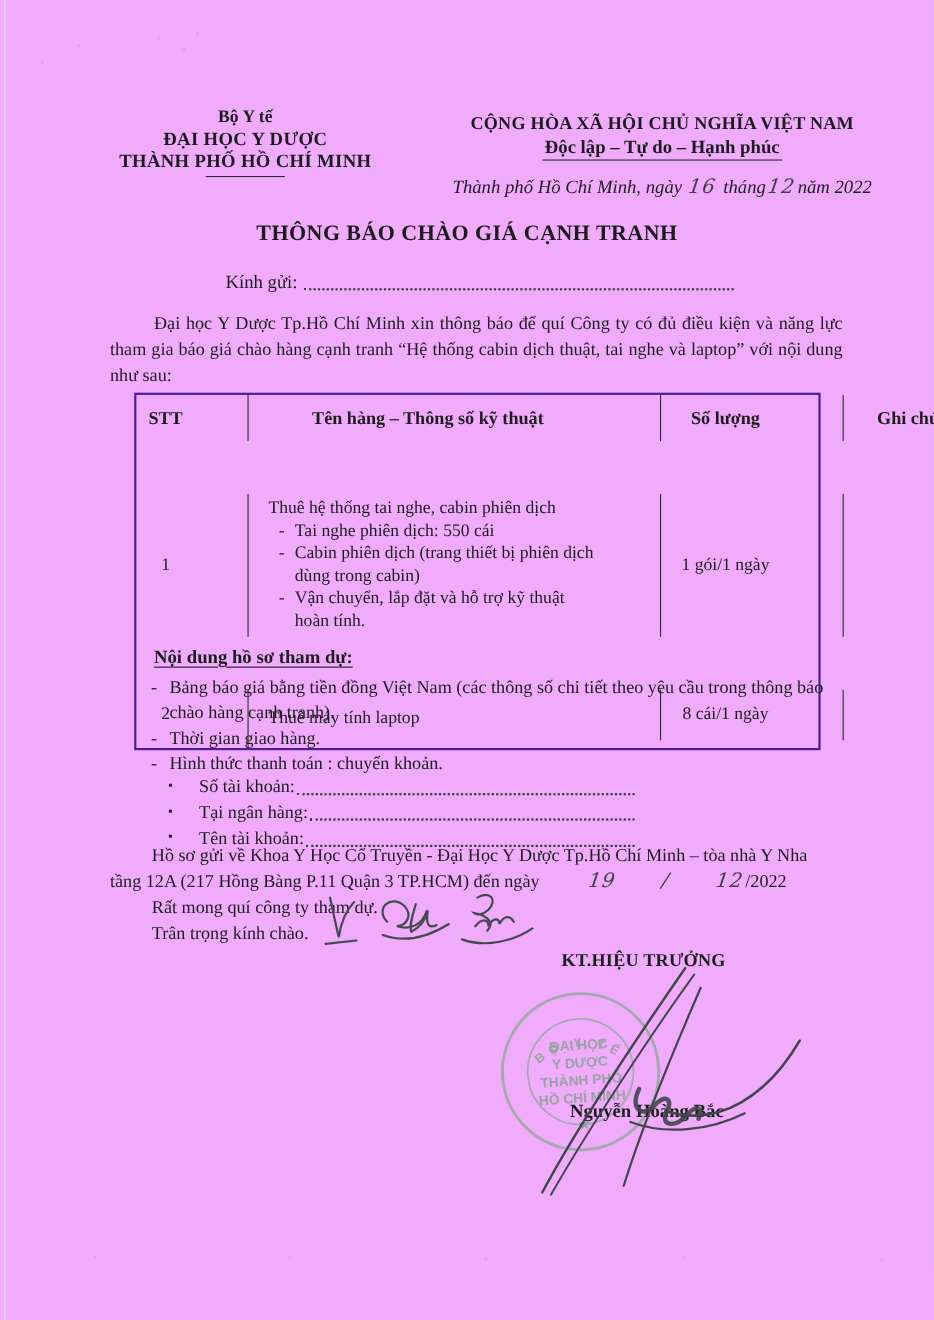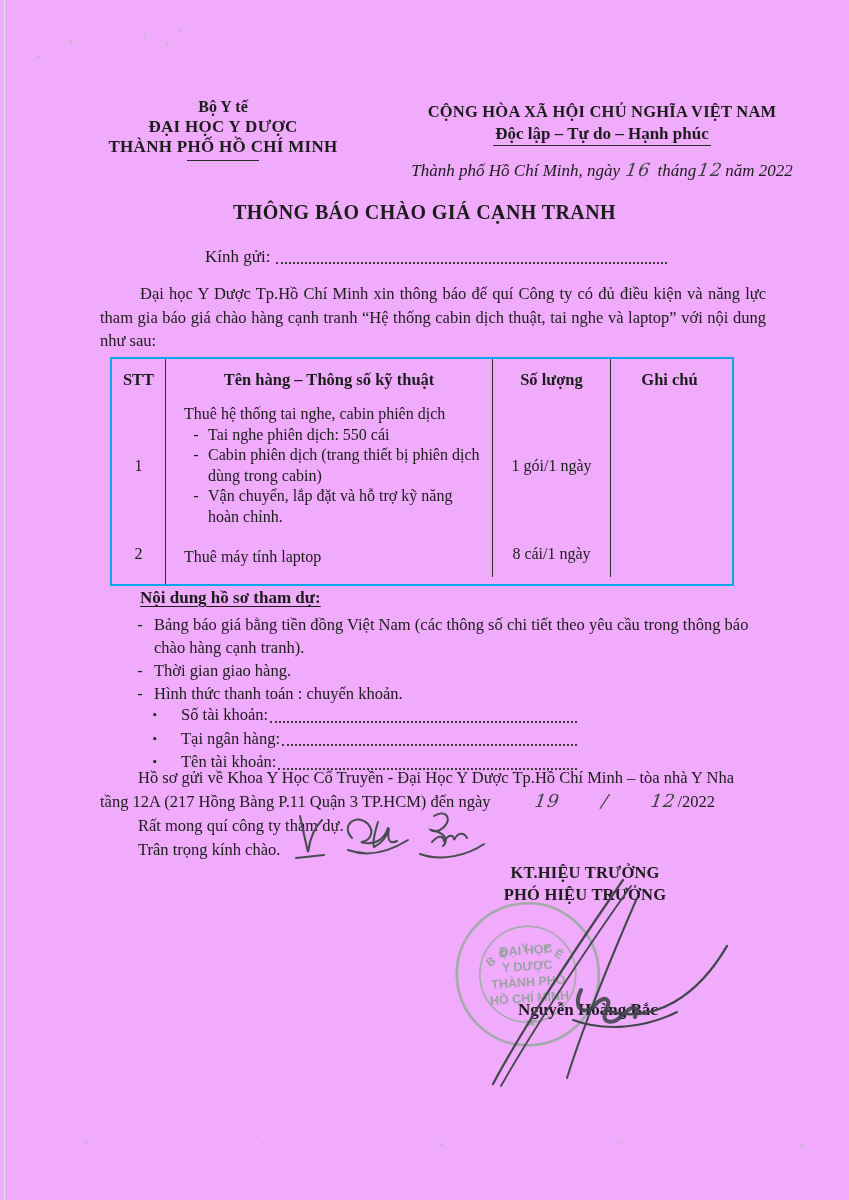--- a/index.html
+++ b/index.html
@@ -25,21 +25,21 @@
   .doc-title{position:absolute;top:201px;left:0;width:100%;text-align:center;font-weight:bold;font-size:20px;letter-spacing:.4px;}
 
   .kinh-gui{position:absolute;top:247px;left:205px;width:462px;display:flex;align-items:flex-end;font-size:17px;}
   .kinh-gui .leader{flex:1;border-bottom:2px dotted #3c3c3c;margin:0 0 3px 6px;}
 
   .intro{position:absolute;top:282px;left:100px;width:666px;font-size:16.5px;line-height:23.5px;text-align:justify;}
   .intro .ind{text-indent:40px;}
   .b{font-weight:normal;margin-top:20px;}
 
   
-  .doc-table{position:absolute;top:357px;left:110px;width:620px;border:2px solid #0ea5e9;display:grid;grid-template-columns:53px 327px 118px 118px;font-size:16px;}
+  .doc-table{position:absolute;top:357px;left:122px;width:620px;border:2px solid #4c1d95;display:grid;grid-template-columns:53px 327px 118px 118px;font-size:16px;gap:48px;}
   .tc{border-left:1.6px solid #2e2e2e;}
   .tc.first{border-left:none;}
   .thead{font-weight:bold;display:flex;align-items:center;justify-content:center;height:42px;font-size:16.5px;}
   .cell-center{display:flex;align-items:center;justify-content:center;}
   .name-cell{padding:3px 6px 4px 18px;line-height:20.5px;}
   .dash-bullet{display:flex;}
   .dash-bullet::before{content:"-";width:24px;flex:0 0 24px;text-align:center;}
   .row2h{height:46px;}
 
   
@@ -118,21 +118,21 @@
     <div class="tc first trow2 cell-center">1</div>
     <div class="tc trow2 name-cell">
       <div>Thuê hệ thống tai nghe, cabin phiên dịch</div>
       <div class="dash-bullet">
           <span>Tai nghe phiên dịch: 550 cái</span>
         </div>
       <div class="dash-bullet">
           <span>Cabin phiên dịch (trang thiết bị phiên dịch dùng trong cabin)</span>
         </div>
       <div class="dash-bullet">
-          <span>Vận chuyển, lắp đặt và hỗ trợ kỹ năng hoàn chỉnh.</span>
+          <span>Vận chuyển, lắp đặt và hỗ trợ kỹ thuật hoàn tính.</span>
         </div>
     </div>
     <div class="tc trow2 cell-center">1 gói/1 ngày</div>
     <div class="tc trow2"></div>
 
     <div class="tc first trow2 cell-center row2h">2</div>
     <div class="tc trow2 name-cell row2h" style="display:flex;align-items:center;">Thuê máy tính laptop</div>
     <div class="tc trow2 cell-center row2h">8 cái/1 ngày</div>
     <div class="tc trow2 row2h"></div>
   </div>
@@ -179,21 +179,20 @@
       <path d="M96,22 c -4,13 -6,21 -4,25 c 8,-4 13,-11 15,-19 c -2,11 0,17 8,13"></path>
       <path d="M66,50 C 88,58 110,50 126,40"></path>
       <path d="M152,16 c 11,-7 19,2 10,11 c -5,5 -11,5 -13,3 c 12,2 19,9 12,16"></path>
       <path d="M150,42 c 7,-8 12,-6 12,0 c 4,-8 10,-8 10,-2 c 4,-8 10,-8 13,-2"></path>
       <path d="M138,54 C 160,62 186,55 202,44"></path>
     </g>
   </svg>
 
   <div class="signblock">
     <div>KT.HIỆU TRƯỞNG</div>
-    <div>PHÓ HIỆU TRƯỞNG</div>
   </div>
 
   <svg class="stamp-svg" width="168" height="158" viewBox="0 0 168 158">
     <g stroke="#a2aaaa" fill="none">
       <circle cx="80" cy="76" r="71" stroke-width="2.6"></circle>
       <circle cx="80" cy="76" r="48" stroke-width="1.6"></circle>
     </g>
     <path id="ring-top" d="M 26,90 A 58,58 0 0 1 134,90" fill="none"></path>
     <text font-family="Liberation Sans, sans-serif" font-size="11.5" font-weight="bold" fill="#9aa3a3" letter-spacing="5">
       <textPath href="#ring-top" startOffset="50%" text-anchor="middle">BỘ Y TẾ</textPath>

